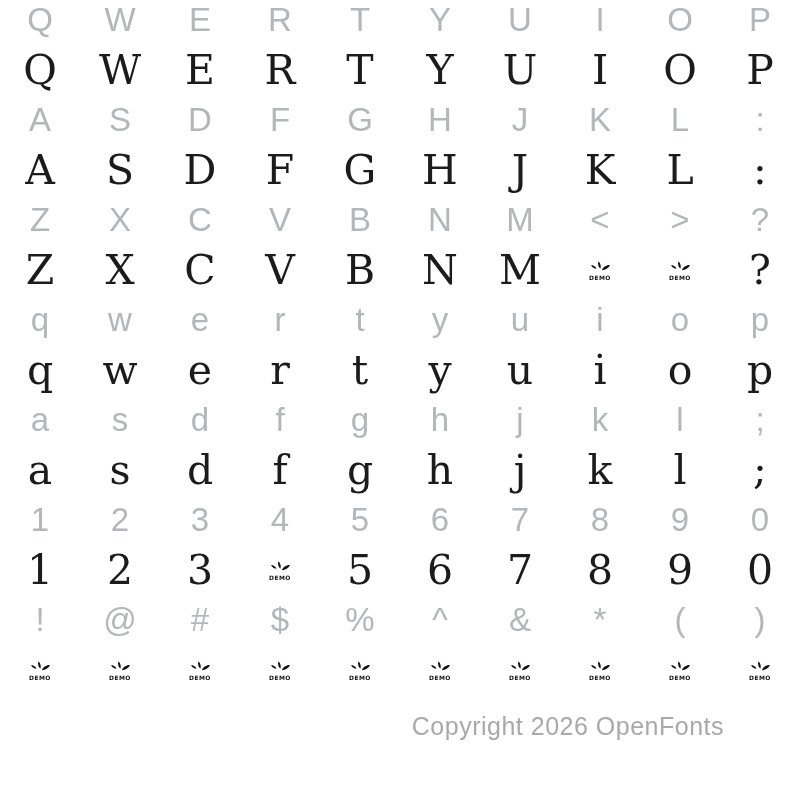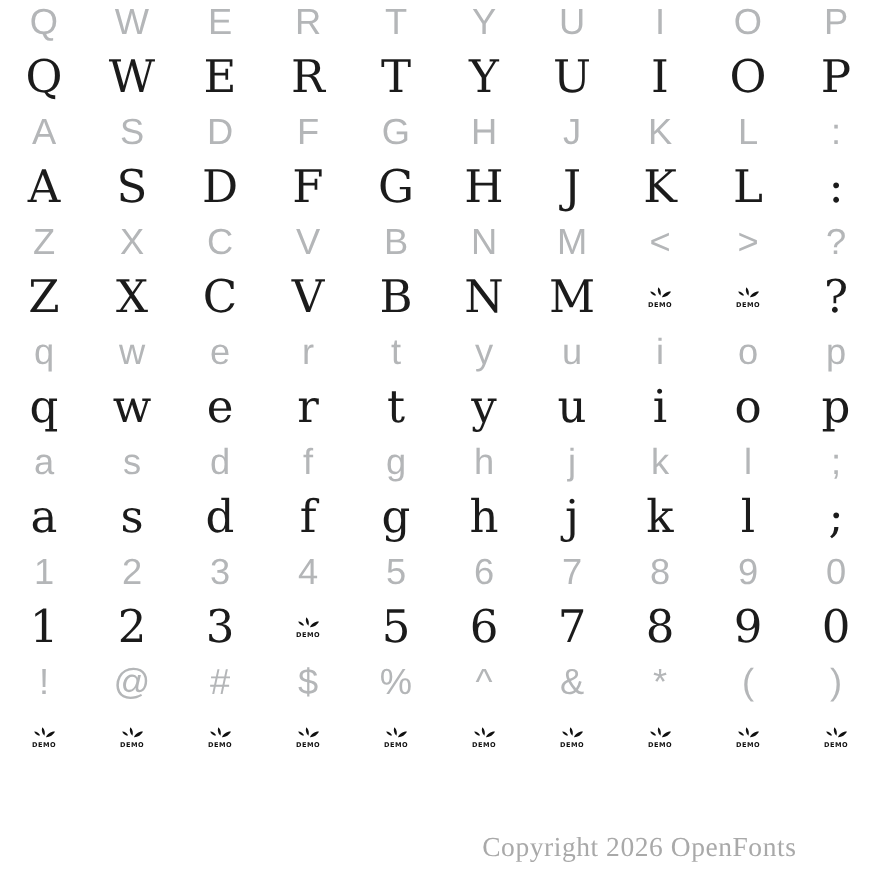--- a/index.html
+++ b/index.html
@@ -51,23 +51,23 @@
     font-family: "DejaVu Sans", sans-serif;
     font-size: 6px;
     font-weight: 700;
     letter-spacing: 0.4px;
     line-height: 1;
     margin-top: 1px;
     color: #111111;
   }
   .copyright {
     position: absolute;
-    top: 757px;
+    top: 712px;
     right: 76px;
-    font-family: Liberation Serif, serif;
+    font-family: Liberation Sans, sans-serif;
     font-size: 25px;
     color: #a9a9a9;
     letter-spacing: 0.5px;
   }
 </style>
 </head>
 <body>
 
 <div class="glyph-grid">
     <div class="pair">

